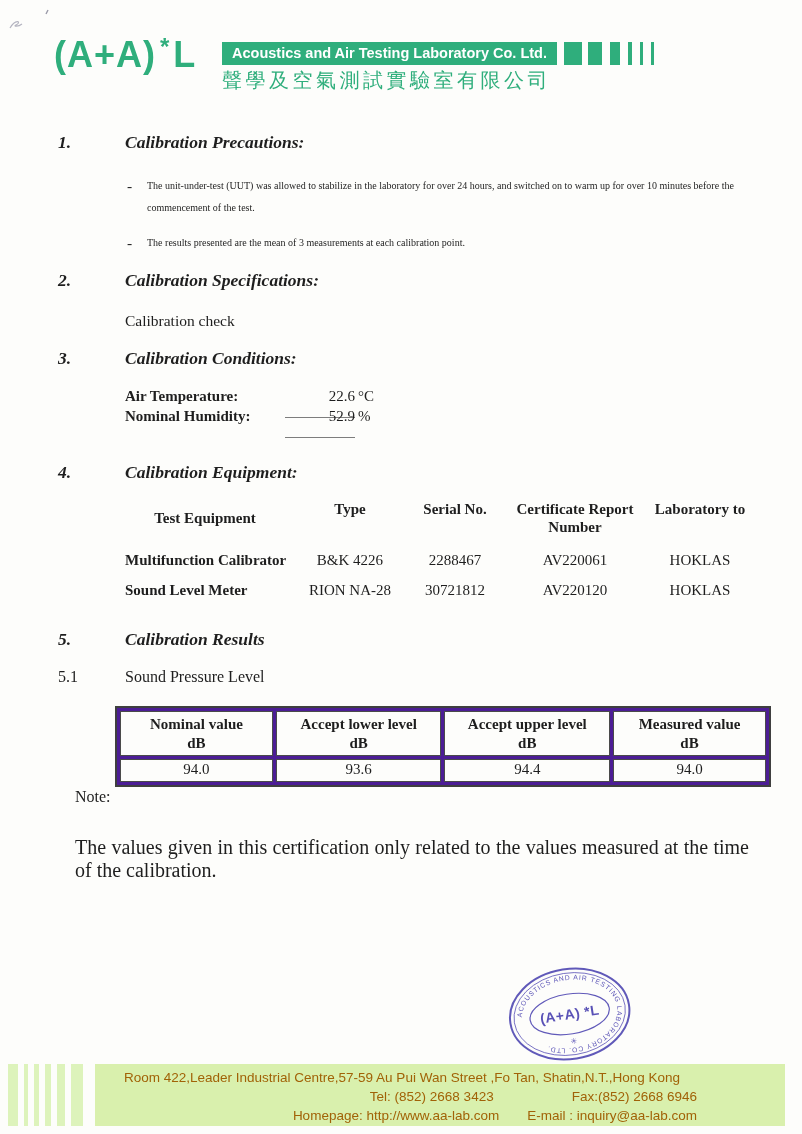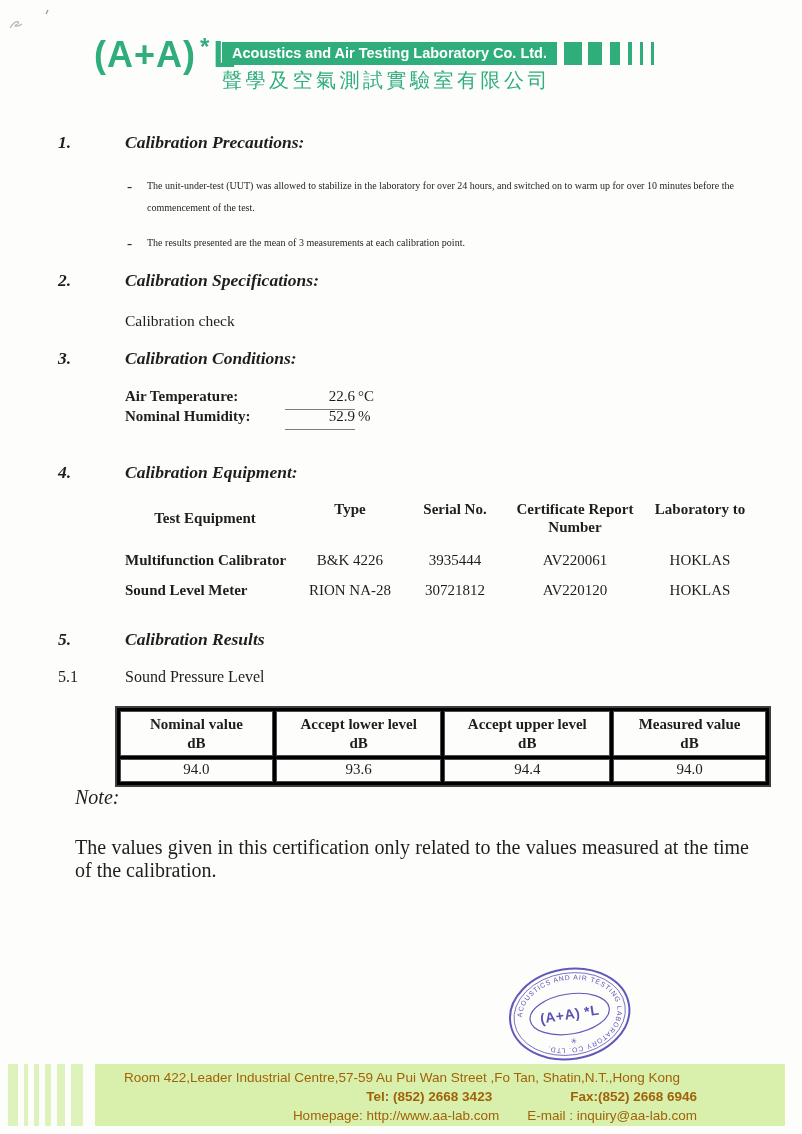--- a/index.html
+++ b/index.html
@@ -7,21 +7,21 @@
   .page {
     position:relative; width:802px; height:1134px; margin:0 auto;
     background:#fdfdfb; color:#1e1e1e; overflow:hidden;
   }
 
   
   .header { position:absolute; top:0; left:0; width:802px; height:110px; }
   .pencil-mark { position:absolute; left:6px; top:8px; }
   .logo { position:absolute; left:54px; top:34px; font-family:"Liberation Sans", sans-serif;
           font-weight:bold; color:#2fae7c; white-space:nowrap; }
-  .logo-main { font-size:36px; letter-spacing:1px;margin-left:40px; }
+  .logo-main { font-size:36px; letter-spacing:1px; }
   .logo-star { font-size:24px; position:relative; top:-12px; margin-left:4px; }
   .logo-l { font-size:36px; margin-left:4px; }
   .brand { position:absolute; left:222px; top:42px; }
   .brand-top { display:flex; align-items:stretch; }
   .banner { background:#2fae7c; color:#ffffff; font-family:"Liberation Sans", sans-serif;
             font-weight:bold; font-size:14.5px; line-height:23px; height:23px;
             padding:0 10px; white-space:nowrap; }
   .bars { display:flex; align-items:stretch; height:23px; }
   .bars span { background:#2fae7c; height:23px; display:block; }
   .chinese { color:#2fae7c; font-size:20px; letter-spacing:3.5px; margin-top:2px;
@@ -40,58 +40,58 @@
   .bullet { display:flex; margin-left:127px; width:625px; margin-bottom:13px; }
   .bullet .dash { width:20px; flex:0 0 20px; font-size:15.5px; line-height:22px; }
   .bullet p { font-size:10px; line-height:22px; }
 
   .sec-body { margin-left:125px; margin-top:18px; font-size:15.5px; }
 
   .conds { margin-left:125px; margin-top:16px; }
   .cond-row { height:19.5px; font-size:15px; }
   .cond-label { display:inline-block; width:160px; font-weight:bold; }
   .cond-value { display:inline-block; width:70px; text-align:right;
-                border-bottom:1.5px solid #7d7d7d; padding-bottom:4px; }
+                border-bottom:1.5px solid #7d7d7d; padding-bottom:12px; }
   .cond-unit { margin-left:3px; }
 
   table.equip { margin-left:115px; margin-top:14px; border-collapse:collapse; table-layout:fixed; width:640px; }
   .equip th { font-weight:bold; font-size:15px; text-align:center; vertical-align:top;
               line-height:1.2; padding:0 0 10px; }
   .equip th.te { vertical-align:middle; }
   .equip td { font-size:15px; text-align:center; padding:6px 0 7px; }
   .equip td.name { text-align:left; font-weight:bold; padding-left:10px; }
 
   table.results { margin-left:115px; margin-top:16px; border-collapse:separate; border-spacing:3px;
-                  border:2px solid #3f3f3f; width:656px; table-layout:fixed; background:#000000; }
+                  border:2px solid #3f3f3f; width:656px; table-layout:fixed; background:#4c1d95; }
   .results th, .results td { border:1px solid #4a4a4a; text-align:center; background:#fdfdfb; }
   .results th { font-weight:bold; font-size:15px; line-height:1.25; padding:3px 0 2px; }
   .results td { font-size:15px; padding:1px 0 3px; }
 
   
   .note { position:absolute; left:75px; top:786px; width:674px; }
-  .note-label { font-size:20px; line-height:22px;font-style:italic; }
+  .note-label { font-size:16px; line-height:22px; }
   .note-text { font-size:20px; line-height:23px; text-align:justify;margin-top:28px; }
 
   
   .stamp { position:absolute; left:508px; top:966px; transform:rotate(-9deg); }
 
   
   .certline { position:absolute; left:0; top:1030px; width:802px; height:24px; }
   .cert-no { position:absolute; left:75px; font-style:italic; font-size:17px; }
   .page-label { position:absolute; right:57px; font-size:16px; }
 
   
   .footer { position:absolute; left:0; top:1064px; width:802px; height:62px; }
   .stripes { position:absolute; left:8px; top:0; height:62px; display:flex; gap:6px; }
   .stripes span { display:block; height:62px; background:#ddf3bb; }
   .addr-block { position:absolute; left:95px; top:0; width:690px; height:62px; background:#d9f0ad;
                 font-family:"Liberation Sans", sans-serif; font-size:13.5px; color:#a16207;
                 padding:4px 88px 0 12px; line-height:19px; }
   .addr-line1 { text-align:center; white-space:nowrap; }
-  .addr-line2 { display:flex; justify-content:flex-end; gap:78px;font-weight:bold; }
+  .addr-line2 { display:flex; justify-content:flex-end; gap:78px; }
   .addr-line3 { display:flex; justify-content:flex-end; gap:28px; }
 </style>
 </head>
 <body>
 
 <div class="page">
 
   <div class="header">
     <svg class="pencil-mark" width="50" height="26" viewBox="0 0 50 26">
       <path d="M4,20 C10,10 16,14 10,17 C7,18.5 12,19 16,16" fill="none" stroke="#b4b4c0" stroke-width="1.2"></path>
@@ -175,21 +175,21 @@
           <th>Type</th>
           <th>Serial No.</th>
           <th>Certificate Report Number</th>
           <th>Laboratory to</th>
         </tr>
       </thead>
       <tbody>
         <tr>
           <td class="name">Multifunction Calibrator</td>
           <td>B&amp;K 4226</td>
-          <td>3935444</td>
+          <td>2288467</td>
           <td>AV220061</td>
           <td>HOKLAS</td>
         </tr>
         <tr>
           <td class="name">Sound Level Meter</td>
           <td>RION NA-28</td>
           <td>30721812</td>
           <td>AV220120</td>
           <td>HOKLAS</td>
         </tr>

